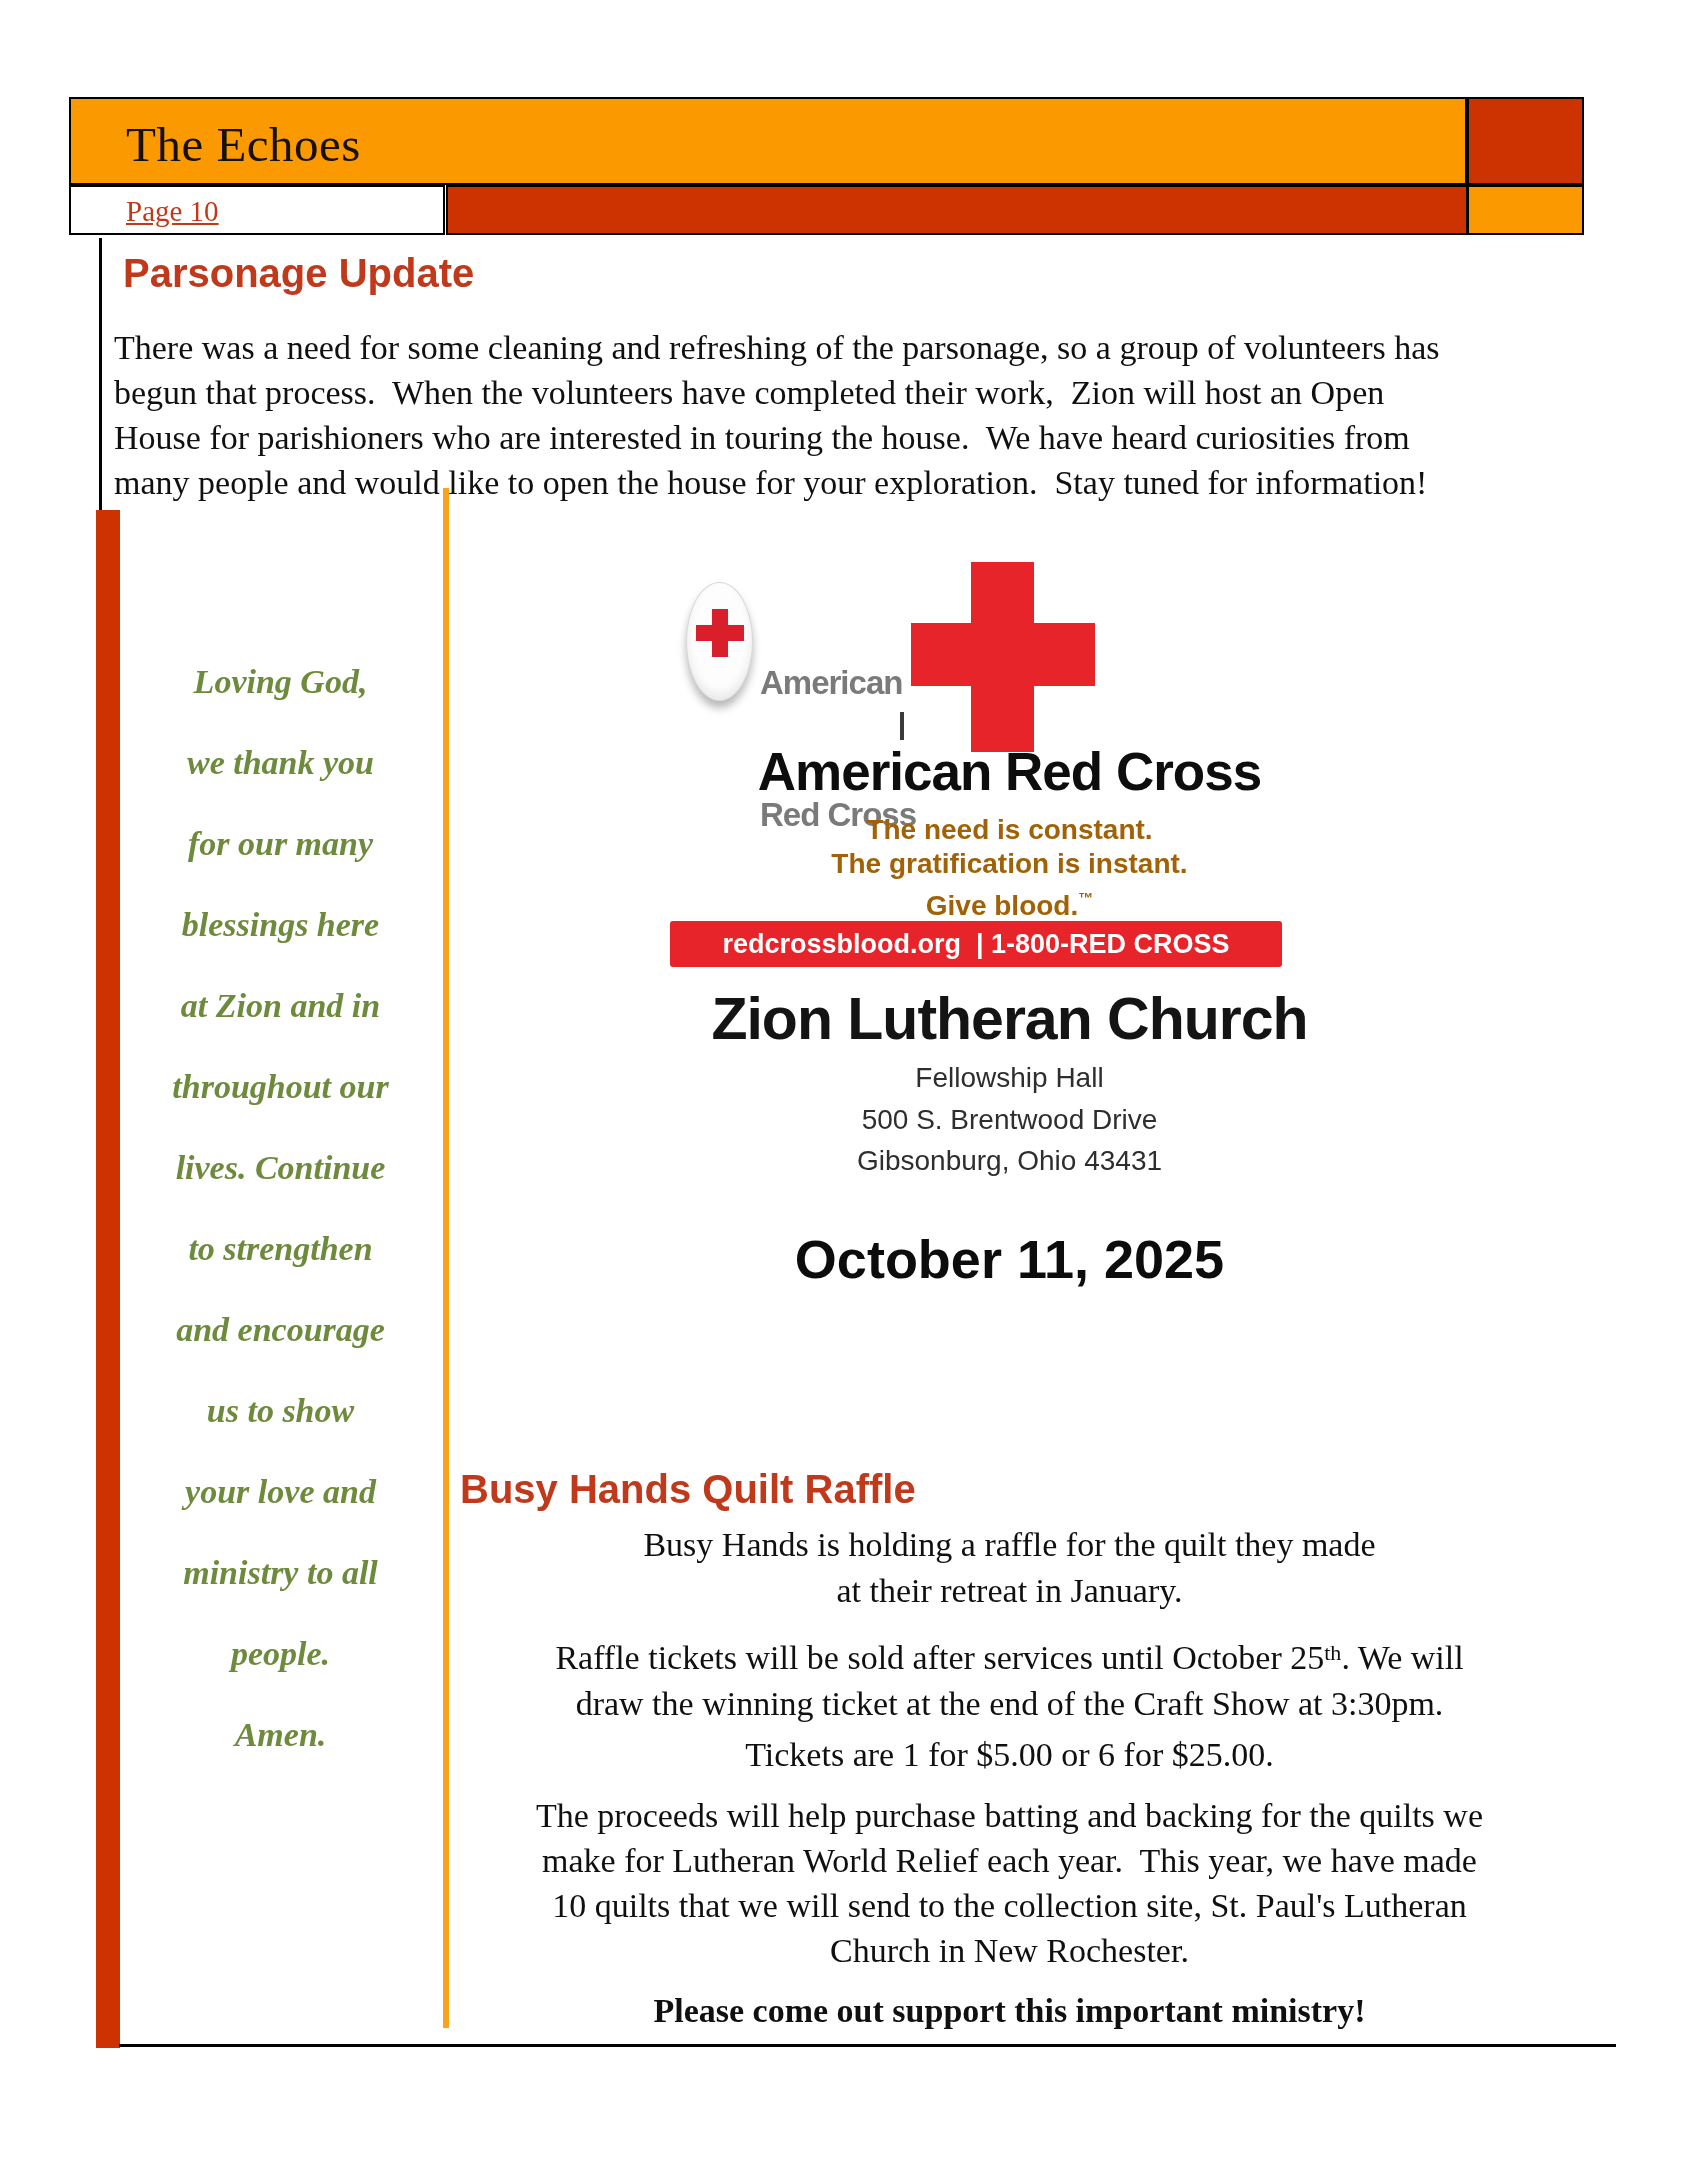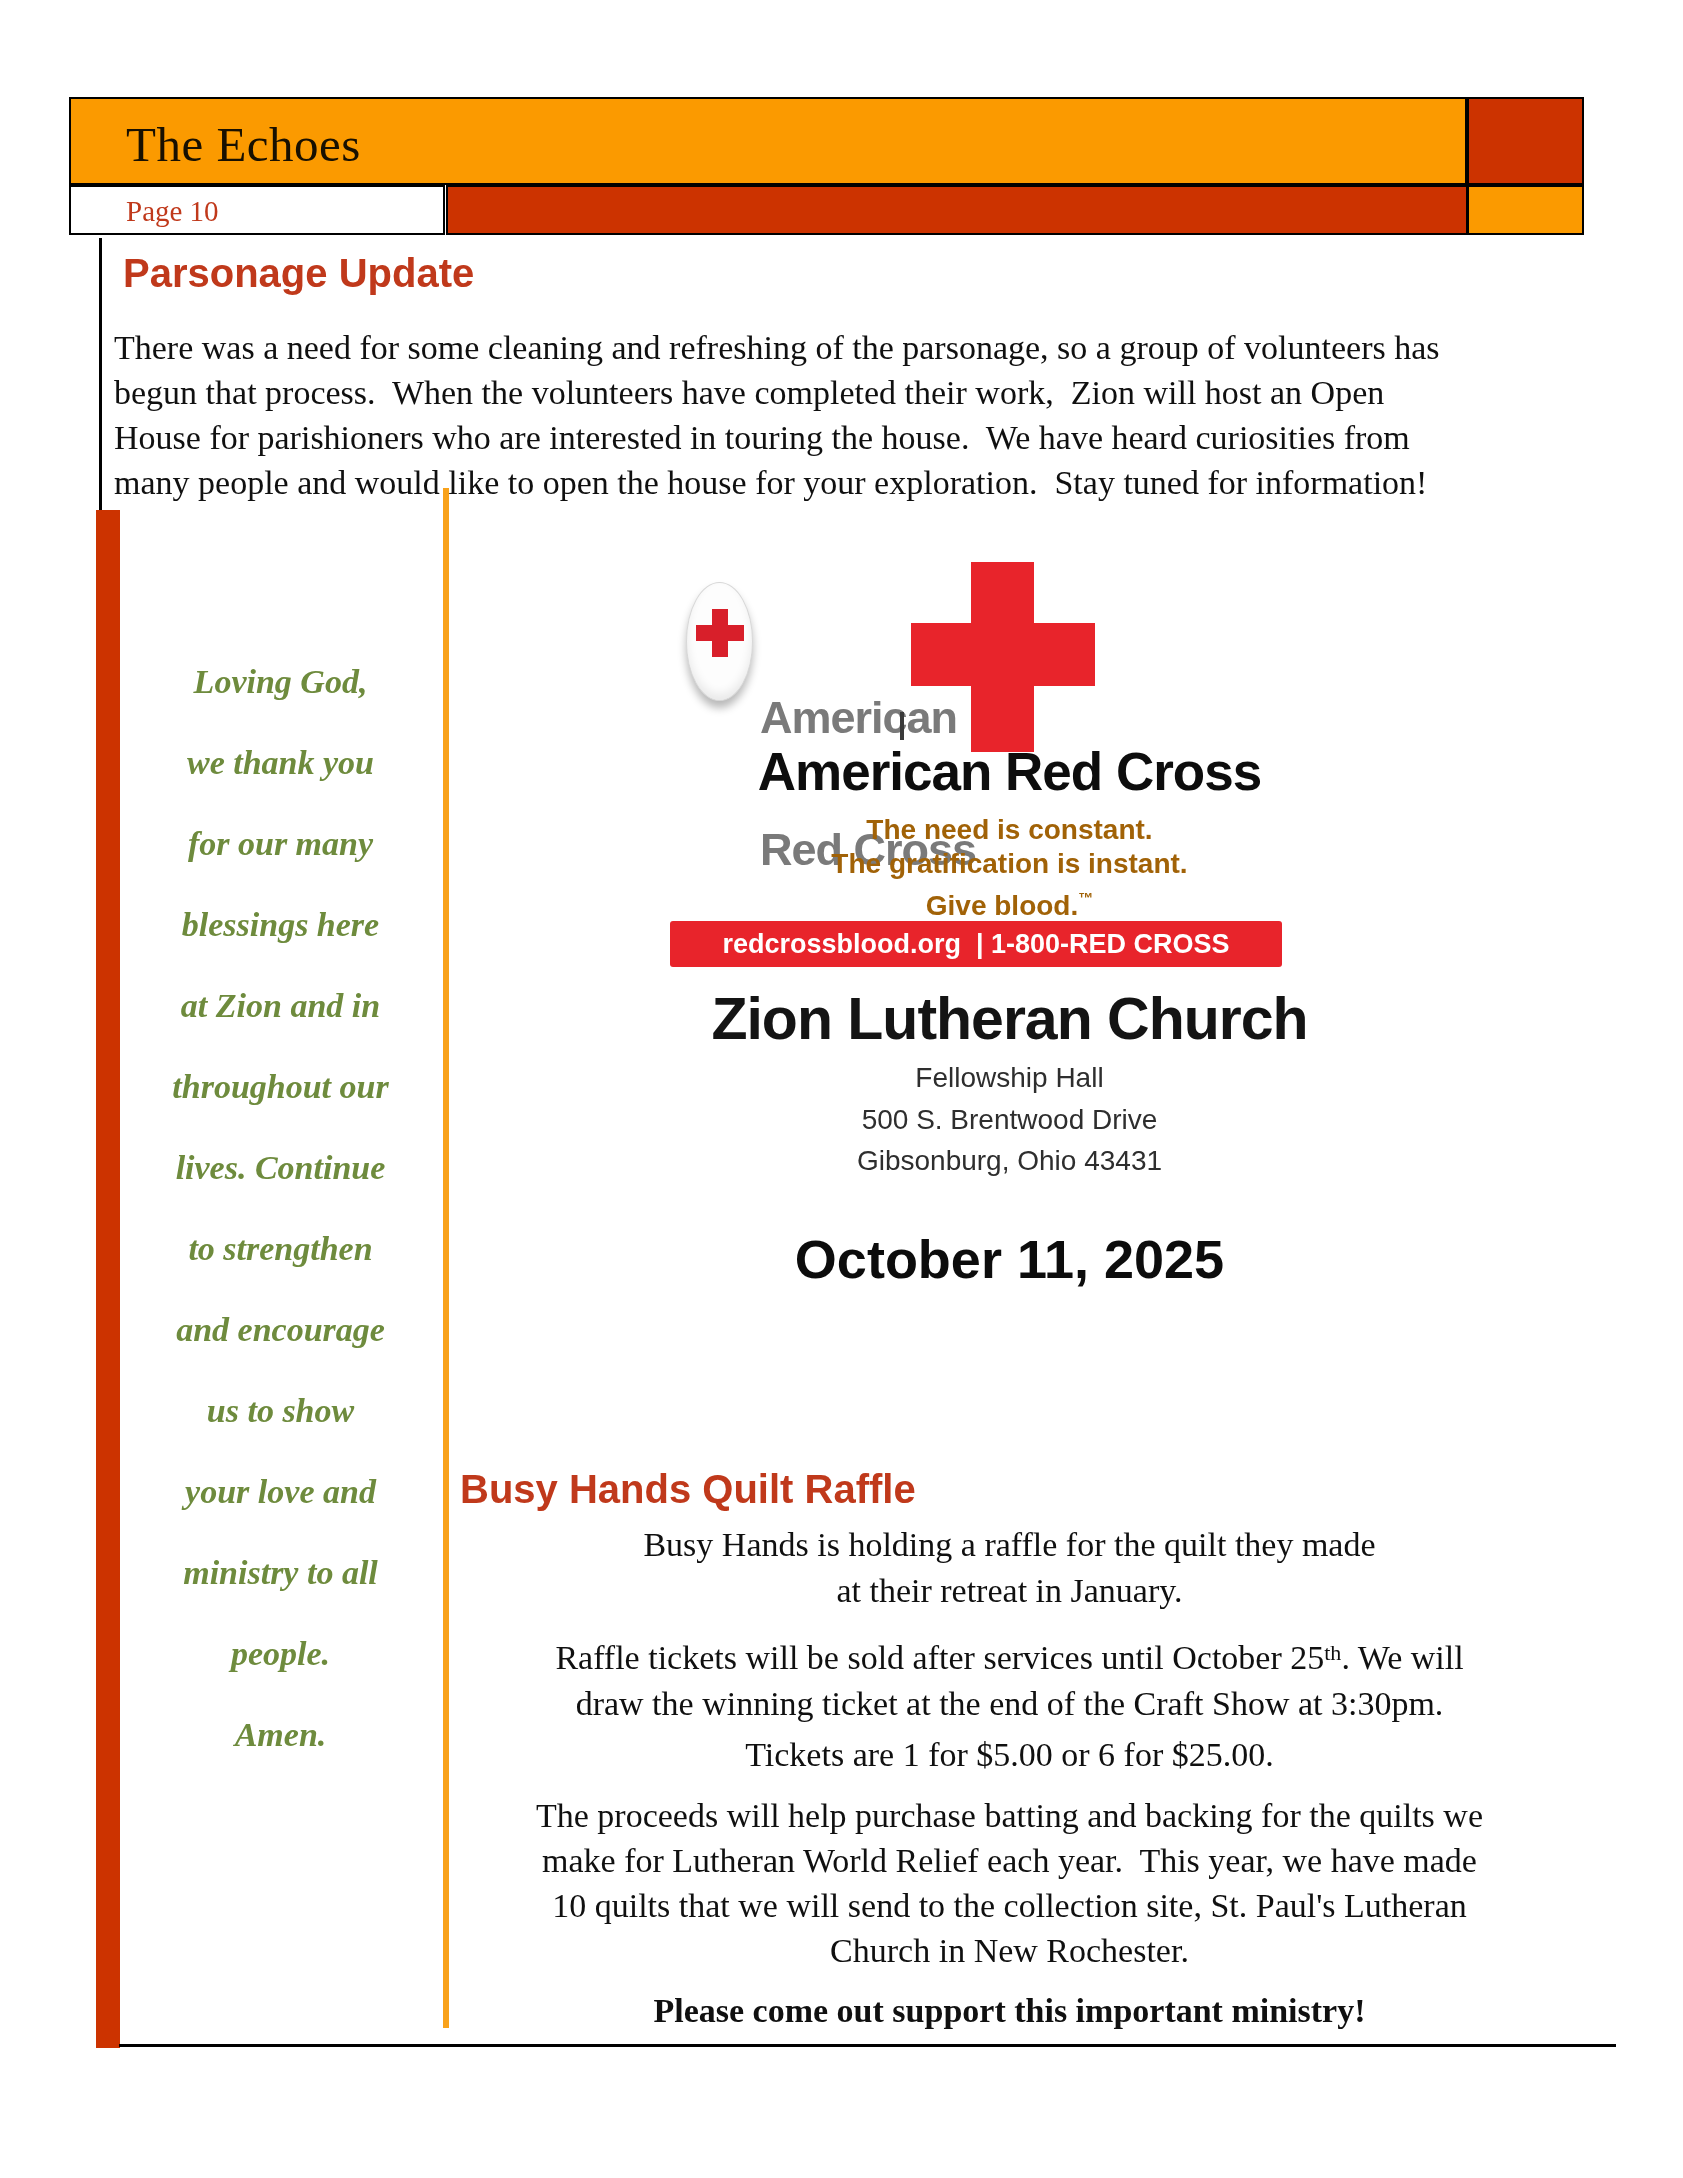--- a/index.html
+++ b/index.html
@@ -10,21 +10,21 @@
 
   
   .mast-orange{left:69px;top:97px;width:1398px;height:88px;background:#FB9A00;
                border:2px solid #000;box-sizing:border-box;}
   .mast-title{position:absolute;left:55px;top:0;line-height:91px;font-size:49px;
               color:#181000;letter-spacing:0.5px;white-space:pre;}
   .mast-redsq{left:1467px;top:97px;width:117px;height:88px;background:#CC3300;
               border:2px solid #000;box-sizing:border-box;}
   .page10-box{left:69px;top:185px;width:376px;height:50px;background:#fff;
               border:2px solid #000;box-sizing:border-box;}
-  .page10-label{position:absolute;left:55px;top:0;line-height:49px;font-size:29px;color:#C0391B;white-space:pre;}
+  .page10-label{position:absolute;left:55px;top:0;line-height:49px;font-size:29px;color:#C0391B;white-space:pre;text-decoration:underline;}
   .mast-redbar{left:446px;top:185px;width:1022px;height:50px;background:#CC3300;
                border:2px solid #000;box-sizing:border-box;}
   .mast-orangesq{left:1467px;top:185px;width:117px;height:50px;background:#FB9A00;
                  border:2px solid #000;box-sizing:border-box;}
 
   
   .thin-vline{left:99px;top:238px;width:3px;height:272px;background:#000;}
   .red-vbar{left:96px;top:510px;width:24px;height:1538px;background:#CC3300;}
   .orange-vline{left:443px;top:488px;width:6px;height:1540px;background:#F9A21B;}
   .bottom-rule{left:119px;top:2044px;width:1497px;height:3px;background:#000;}
@@ -41,21 +41,21 @@
           font-style:italic;font-weight:bold;font-size:34px;line-height:81px;color:#6E8B3D;}
   .prayer .t{white-space:pre;}
 
   
   .sans{font-family:"Liberation Sans",sans-serif;}
   .logo-oval{left:686px;top:582px;width:65px;height:117px;background:#fdfdfd;
              border-radius:50%;border:1px solid #d8d8d8;
              box-shadow:0 7px 9px rgba(0,0,0,.28), inset 0 -6px 10px rgba(0,0,0,.08);}
   .logo-cross-v{position:absolute;left:25px;top:26px;width:16px;height:48px;background:#D81F2A;}
   .logo-cross-h{position:absolute;left:9px;top:42px;width:48px;height:16px;background:#D81F2A;}
-  .logo-gray{left:760px;top:608px;font-weight:bold;font-size:45px;line-height:44px;
+  .logo-gray{left:760px;top:573px;font-weight:bold;font-size:33px;line-height:44px;
              color:#7a7a7a;letter-spacing:-1px;white-space:pre;}
   .tick{left:900px;top:712px;width:4px;height:28px;background:#3a3a3a;}
   .big-cross{left:911px;top:562px;width:184px;height:190px;}
   .big-cross .v{position:absolute;left:60px;top:0;width:63px;height:190px;background:#E8242B;}
   .big-cross .h{position:absolute;left:0;top:61px;width:184px;height:63px;background:#E8242B;}
   .flyer-center{left:450px;width:1119px;text-align:center;}
   .flyer-headline{top:740px;font-weight:900;font-size:53px;line-height:63px;
                   color:#0d0d0d;letter-spacing:-1px;white-space:pre;}
   .taglines{top:813px;font-weight:bold;font-size:28px;line-height:34px;color:#a16207;}
   .taglines .t{white-space:pre;}

